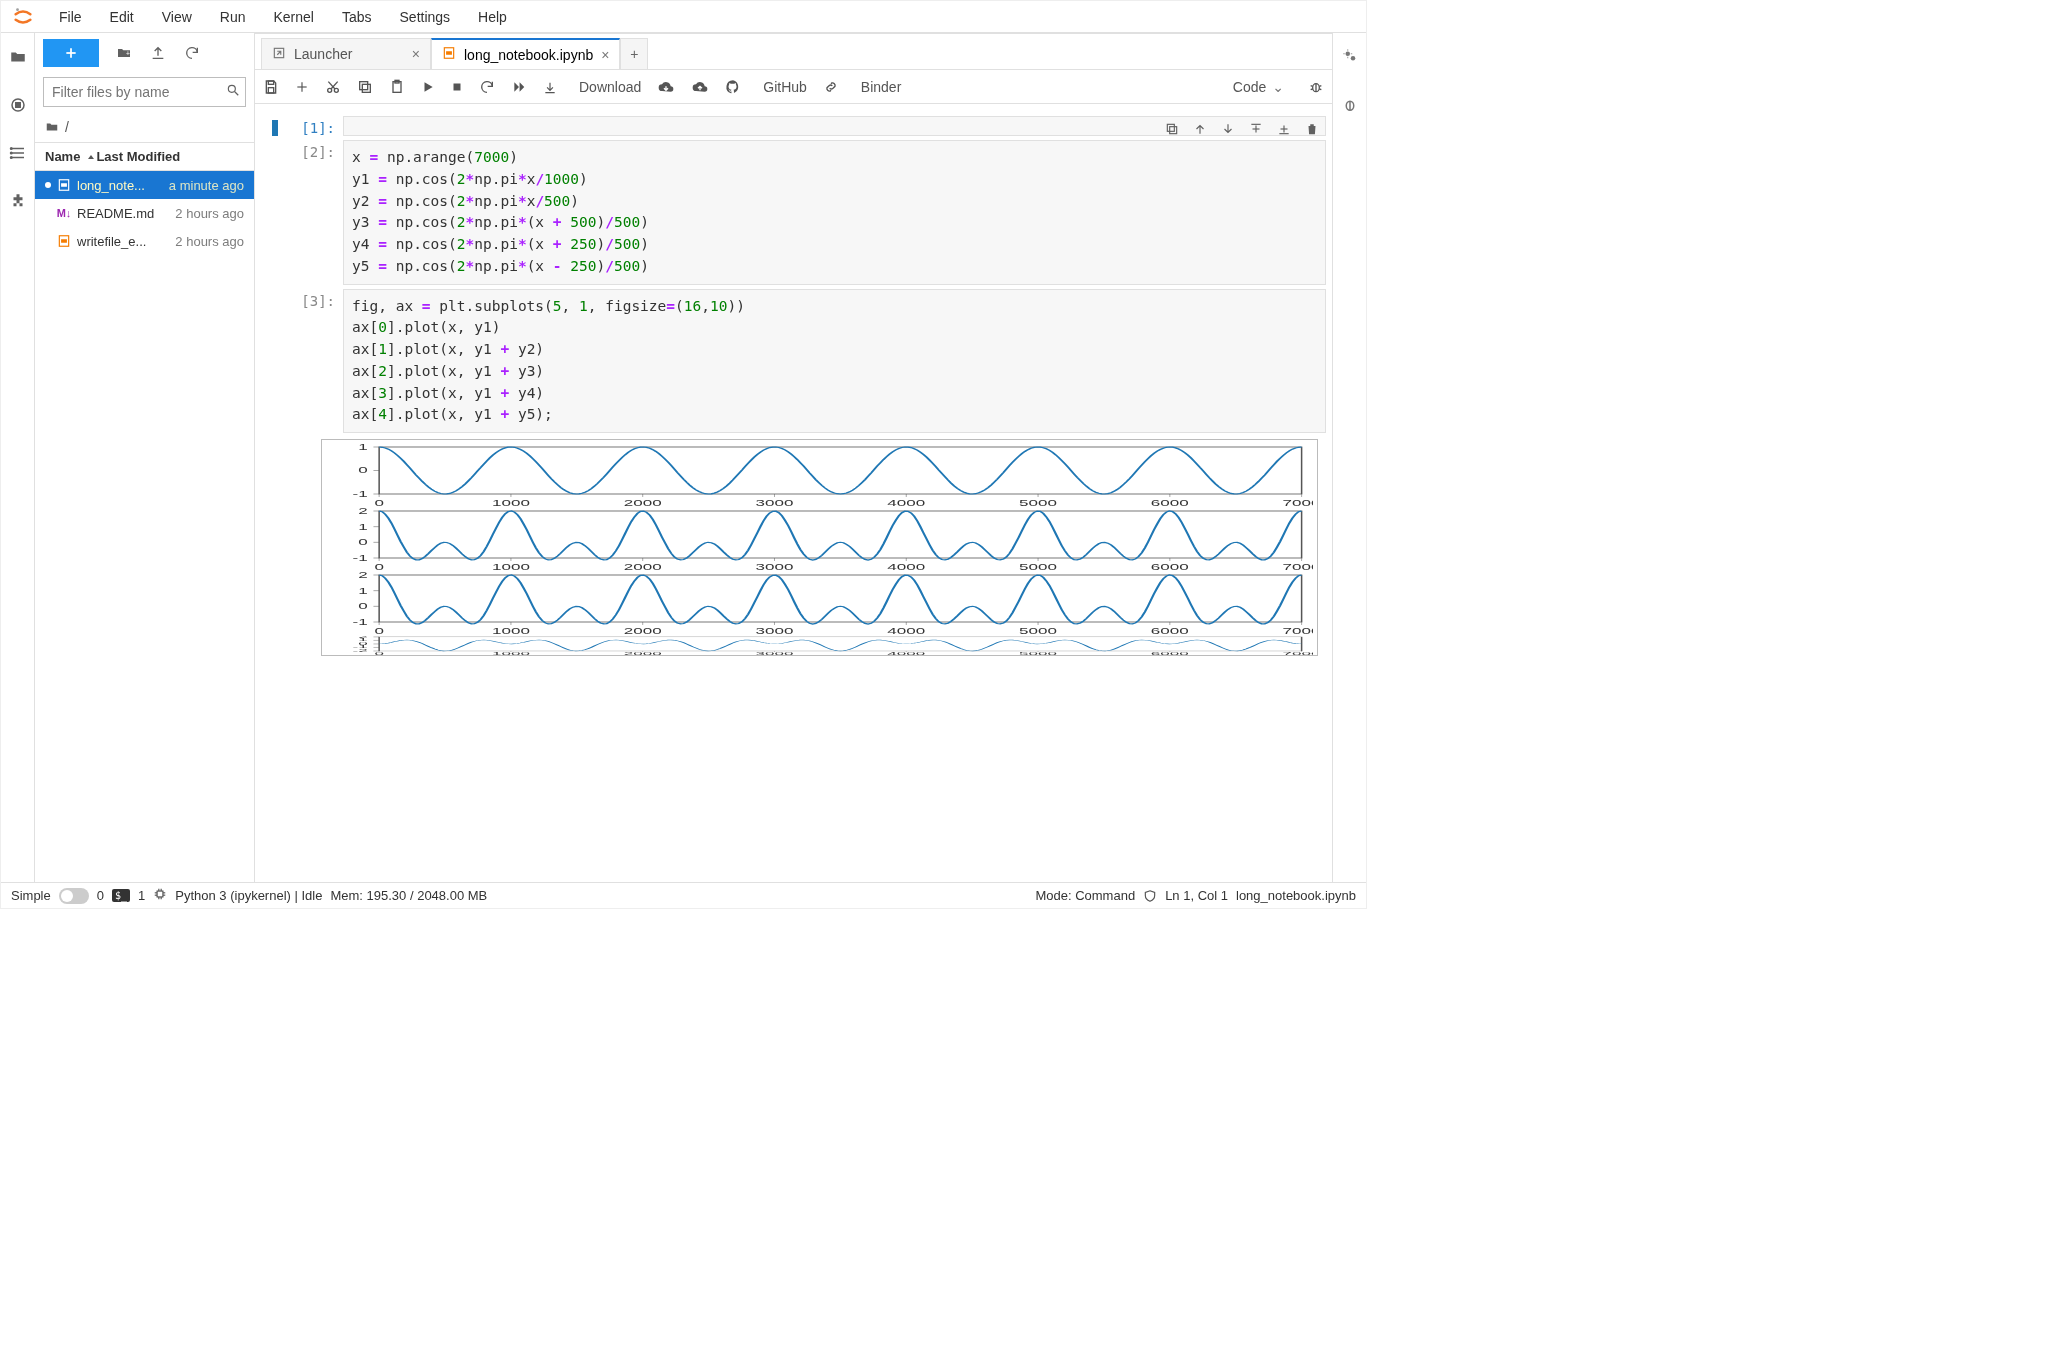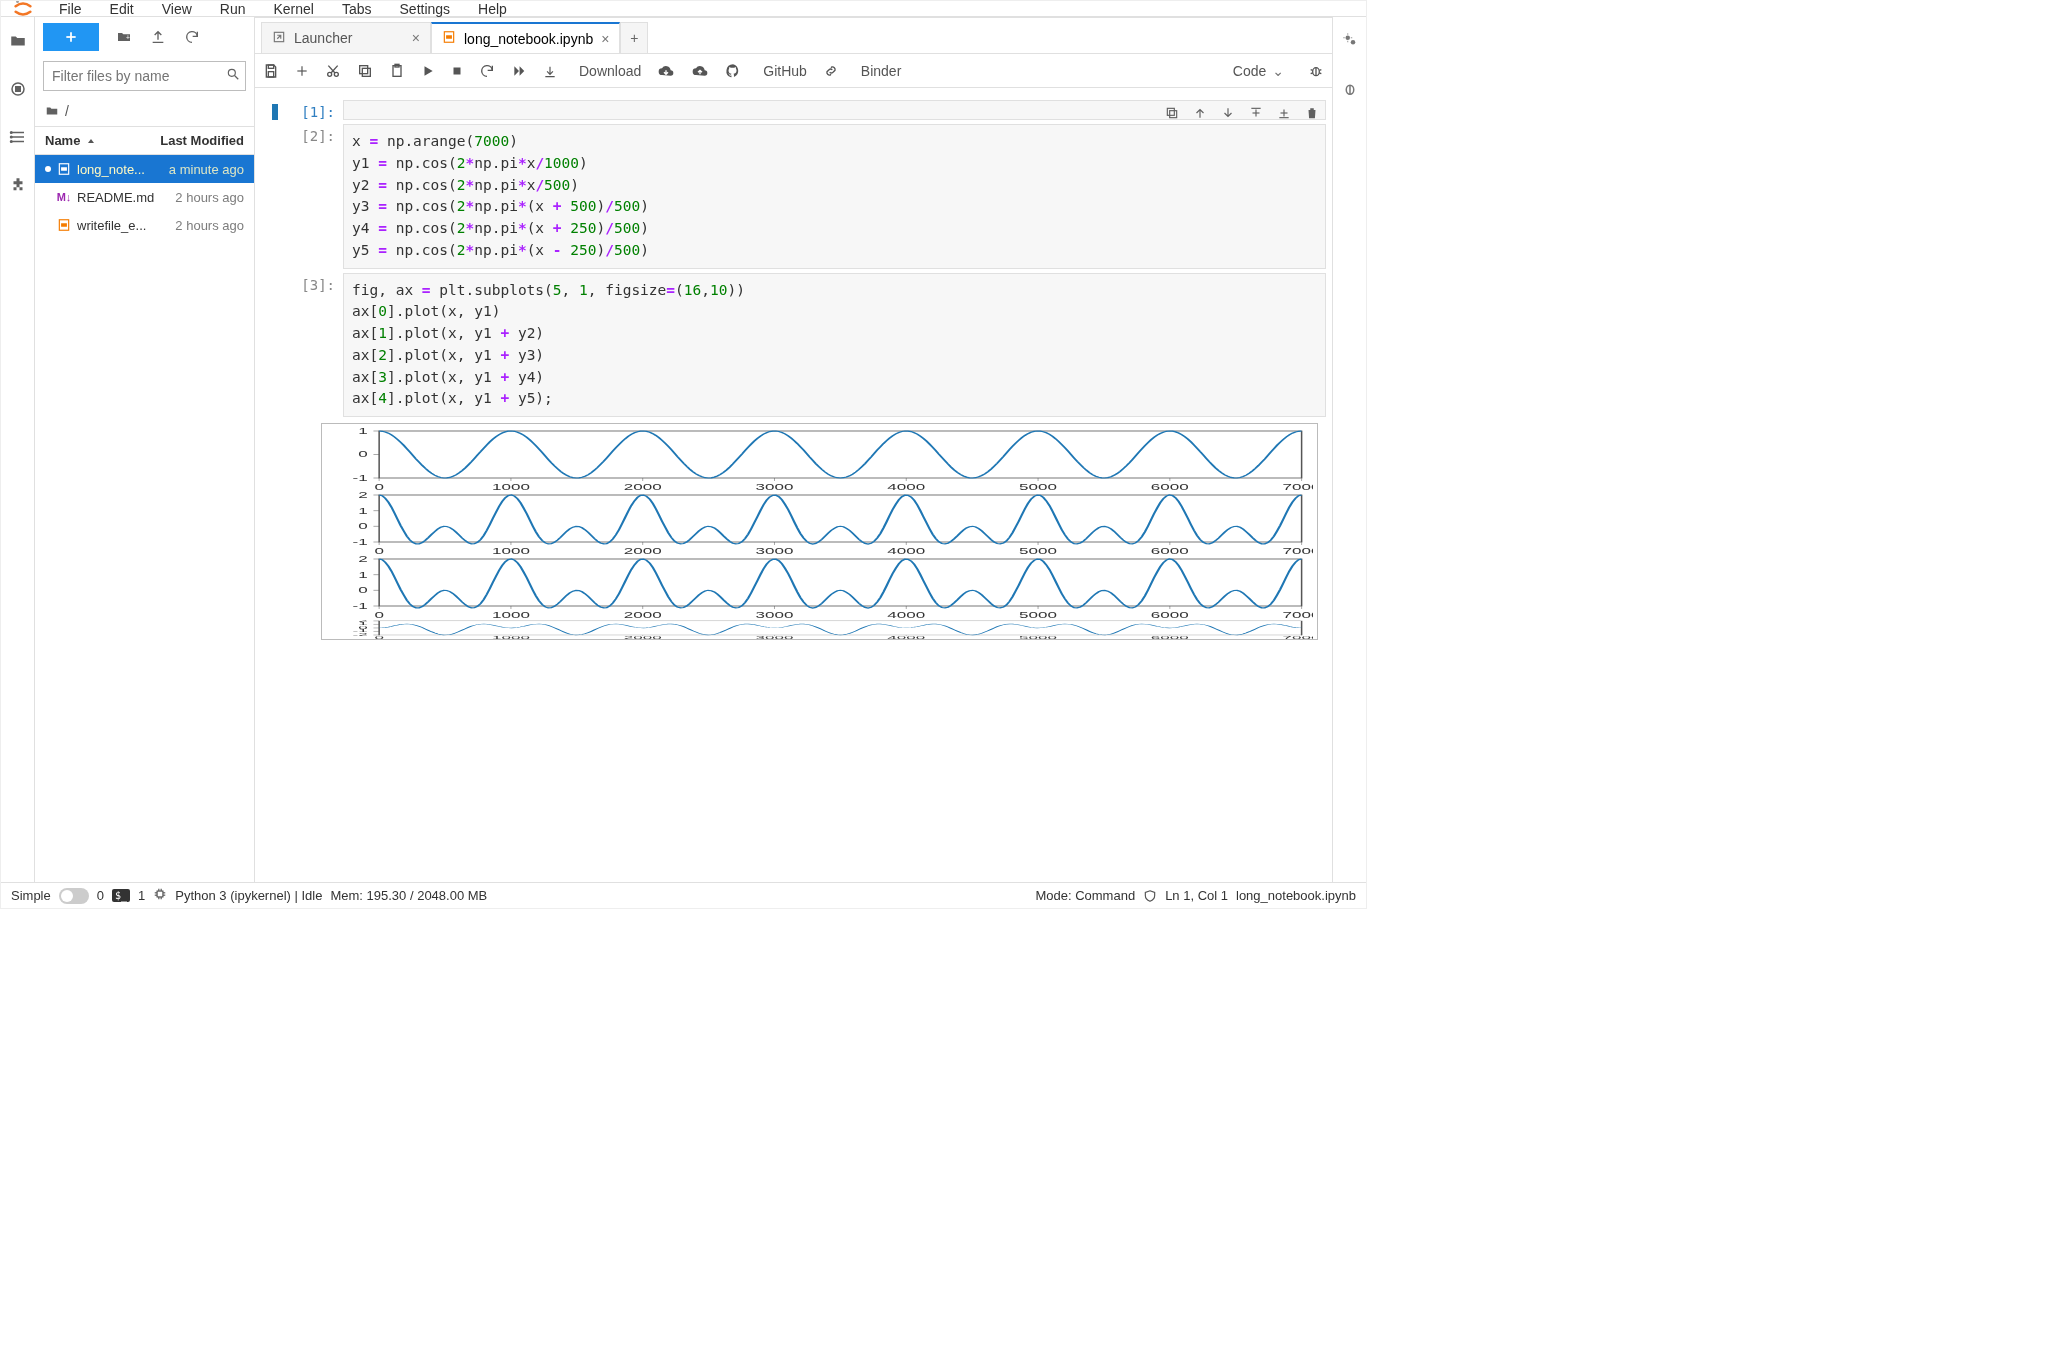--- a/index.html
+++ b/index.html
@@ -20,39 +20,39 @@
     --code-builtin: #008000;
     --prompt-in: #307fc1;
     --prompt-out: #888;
     --mono: Menlo, Consolas, "DejaVu Sans Mono", monospace;
   }
   * { box-sizing: border-box; }
   html, body { margin:0; padding:0; height:100%; font-family: -apple-system, "Helvetica Neue", Arial, sans-serif; color:var(--text); font-size:14px; background:#fff; }
   body { display:flex; flex-direction:column; height:909px; width:1367px; overflow:hidden; border:1px solid #eee; }
 
   
-  .menubar { height:16px; display:flex; align-items:center; padding:0 6px; border-bottom:1px solid var(--border); background:#fff; }
+  .menubar { height:32px; display:flex; align-items:center; padding:0 6px; border-bottom:1px solid var(--border); background:#fff; }
   .logo { width:24px; height:24px; margin:0 10px 0 4px; display:flex; align-items:center; justify-content:center; }
   .menubar .menu-item { padding:4px 14px; cursor:default; font-size:14px; }
 
   
   .main { flex:1; display:flex; min-height:0; }
   .left-rail { width:34px; background:#fff; border-right:1px solid var(--border); display:flex; flex-direction:column; align-items:center; padding-top:14px; gap:28px; }
   .left-rail .rail-icon { width:20px; height:20px; color:#616161; display:flex; align-items:center; justify-content:center; }
 
   .file-panel { width:220px; border-right:1px solid var(--border); display:flex; flex-direction:column; background:#fff; }
   .file-toolbar { height:40px; display:flex; align-items:center; padding:4px 8px; gap:16px; }
   .file-toolbar .new-btn { background:var(--blue); color:#fff; border:none; width:56px; height:28px; display:flex; align-items:center; justify-content:center; font-size:18px; }
   .file-toolbar .tb-icon { color:#616161; width:18px; height:18px; display:flex; align-items:center; justify-content:center; }
   .filter-wrap { padding:4px 8px; }
   .filter-input { width:100%; height:30px; border:1px solid #bdbdbd; padding:0 28px 0 8px; font-size:14px; color:#555; }
   .filter-wrap { position:relative; }
   .filter-wrap .search-icon { position:absolute; right:14px; top:10px; color:#616161; }
   .crumbs { height:32px; display:flex; align-items:center; padding:0 10px; border-bottom:1px solid var(--border); gap:6px; color:#555; }
-  .file-header { height:28px; display:flex; align-items:center; padding:0 10px; border-bottom:1px solid var(--border); font-size:13px; font-weight:600; justify-content:space-between; }
+  .file-header { height:28px; display:flex; align-items:center; padding:0 10px; border-bottom:1px solid var(--border); font-size:13px; font-weight:600; }
   .file-header .name-col { display:flex; align-items:center; gap:6px; }
   .file-list { flex:1; overflow:auto; }
   .file-row { height:28px; display:flex; align-items:center; padding:0 10px; font-size:13px; justify-content:space-between; }
   .file-row.selected { background:#1976d2; color:#fef9c3; }
   .file-row .left { display:flex; align-items:center; gap:6px; min-width:0; }
   .file-row .left .dot { width:6px; height:6px; border-radius:50%; background:#fff; }
   .file-row .fname { white-space:nowrap; overflow:hidden; text-overflow:ellipsis; max-width:100px; }
   .file-row .time { color:inherit; opacity:.85; font-size:13px; white-space:nowrap; }
   .file-row:not(.selected) .time { color:#666; }
   .nb-icon { width:14px; height:14px; display:inline-flex; align-items:center; justify-content:center; }

